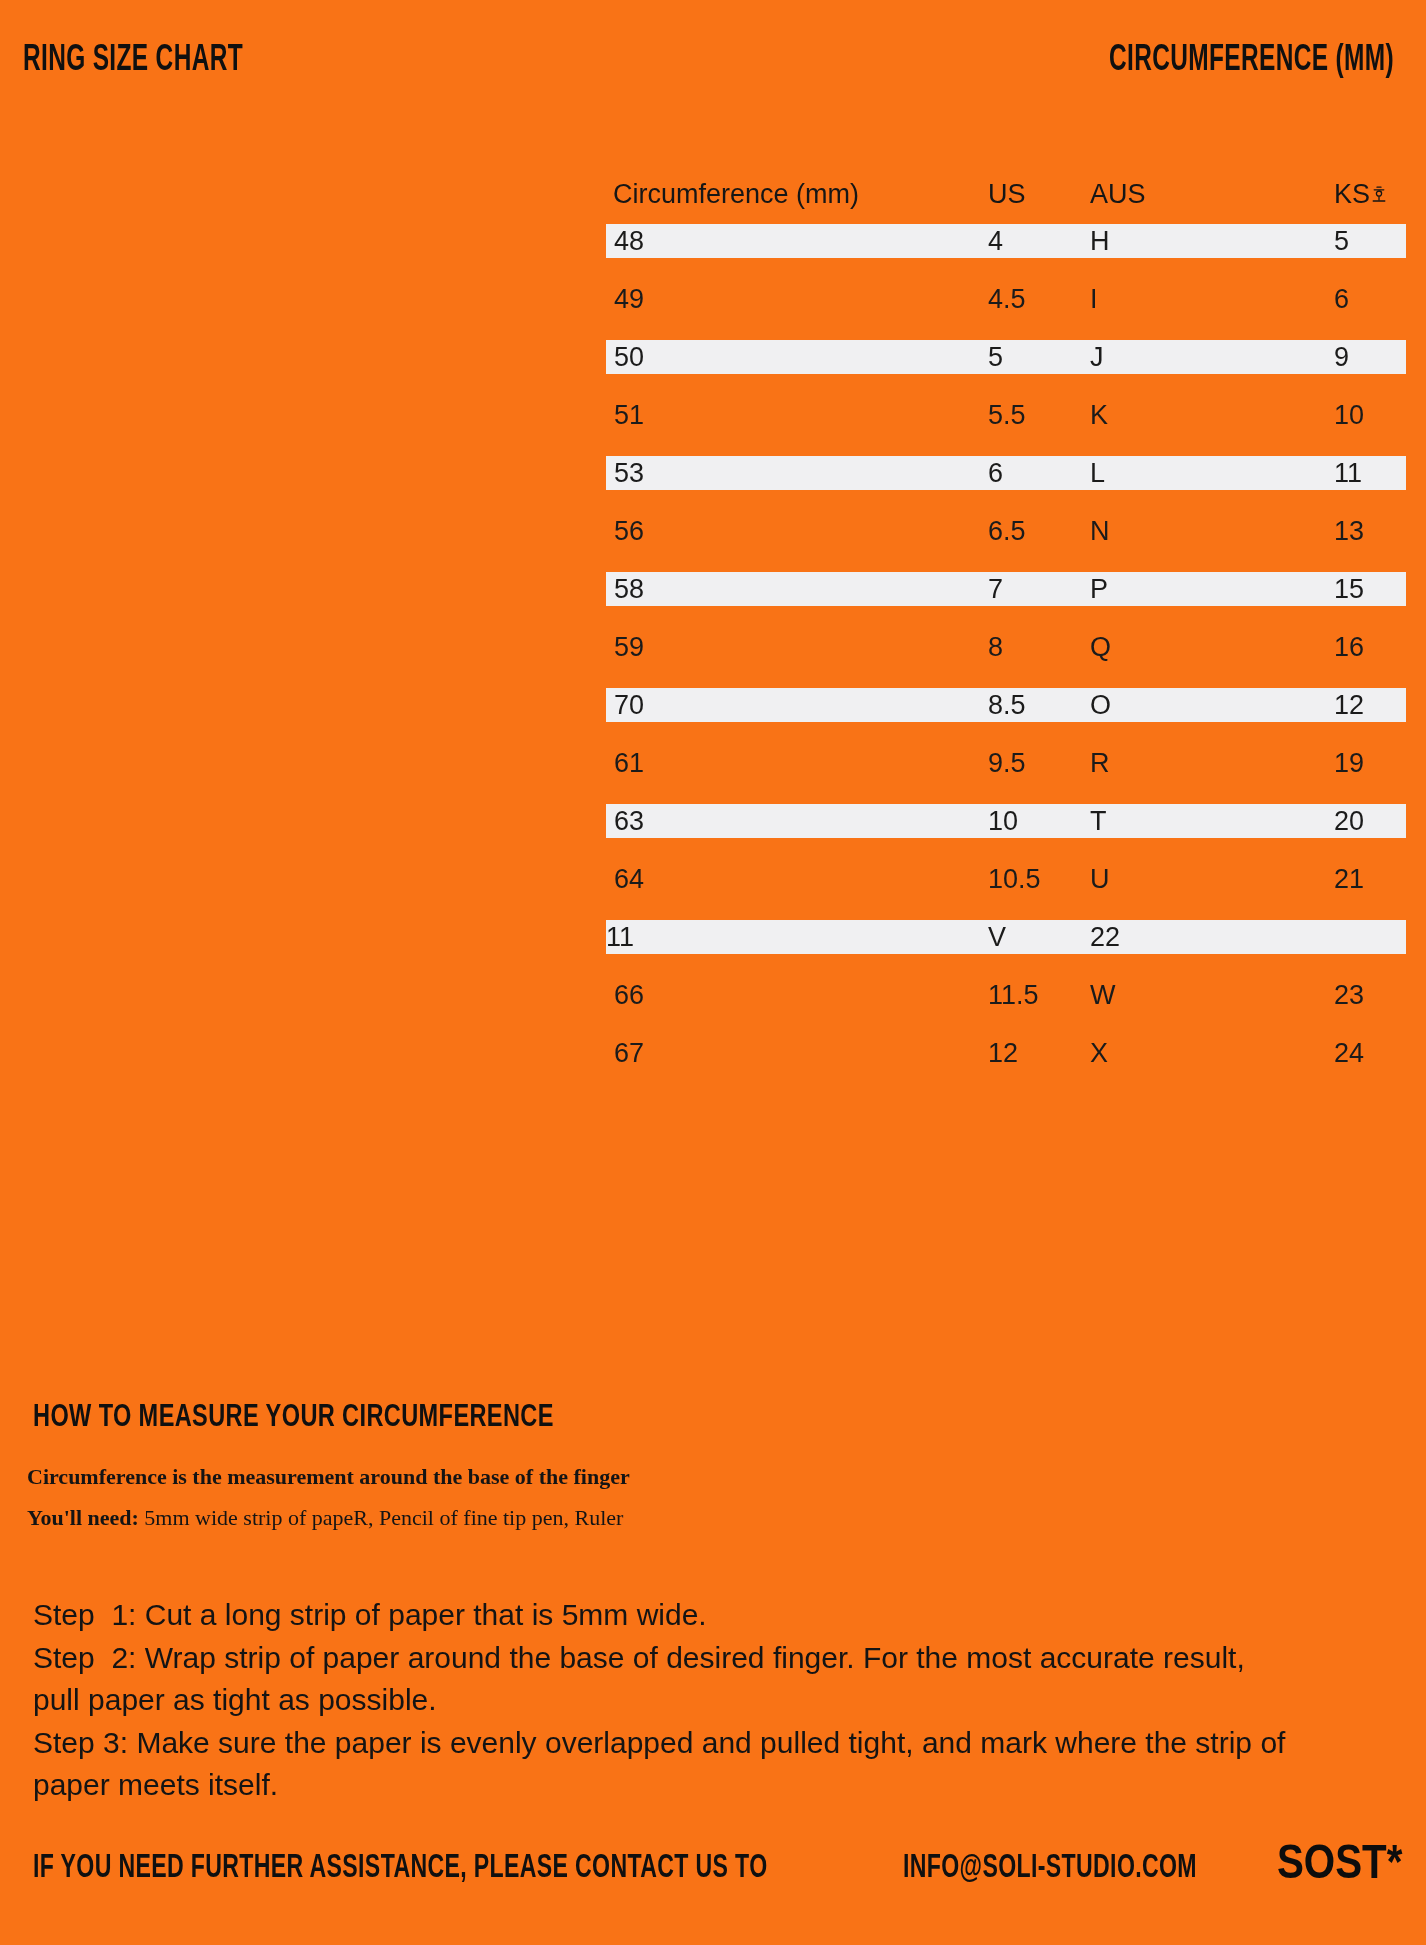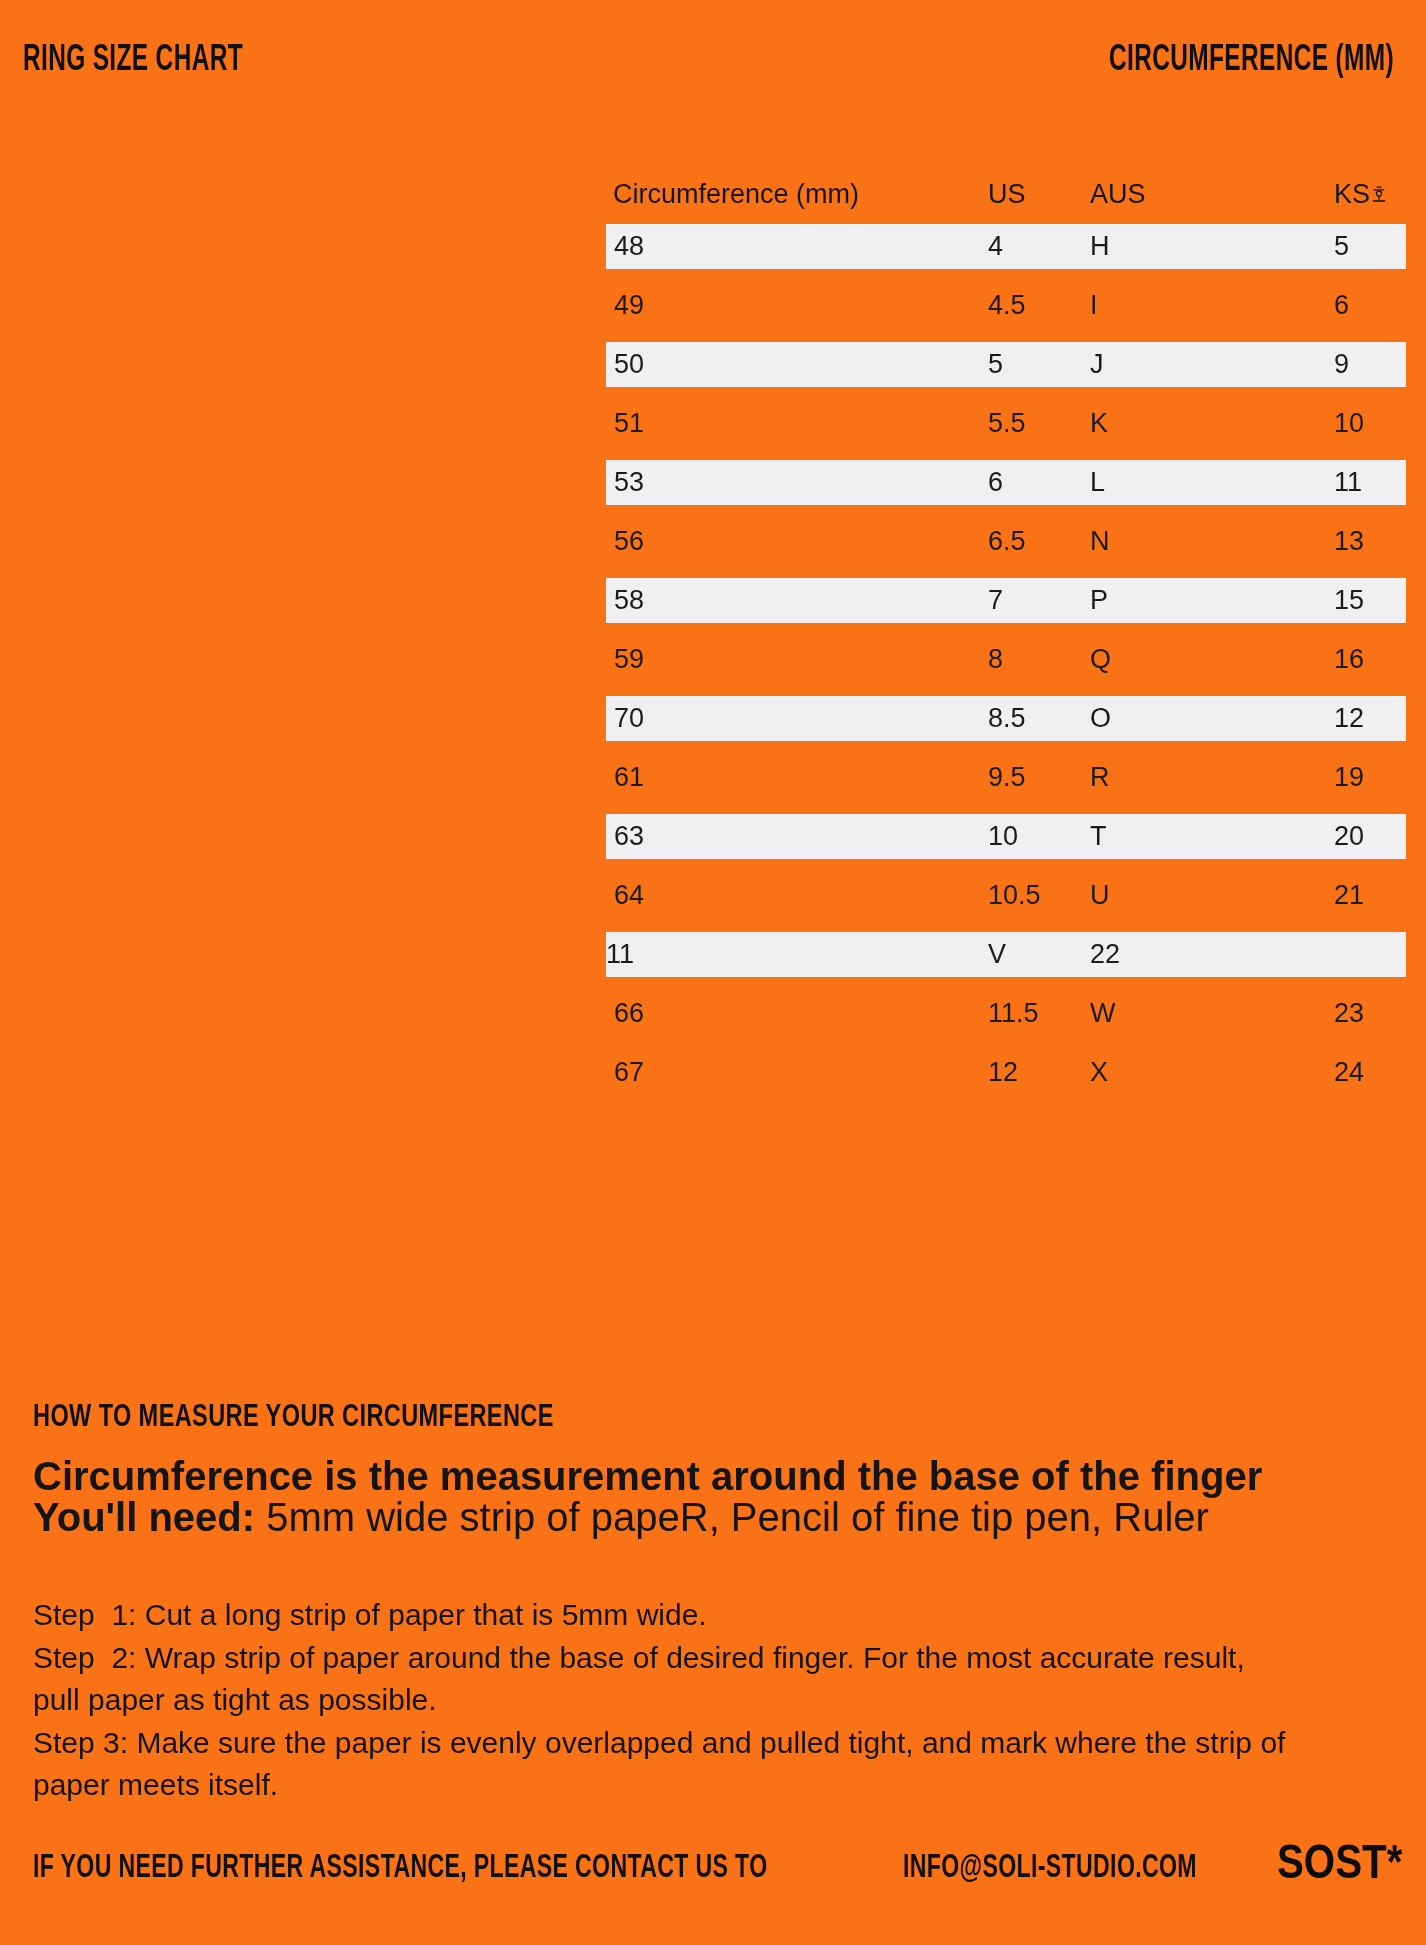--- a/index.html
+++ b/index.html
@@ -29,31 +29,31 @@
   
   .size-table { position:absolute; left:606px; top:164px; width:800px; font-size:27px; }
   .t-grid { display:grid; grid-template-columns:382px 102px 244px 1fr; }
   .t-header {
     height:60px; box-sizing:border-box;
     align-items:end; padding-bottom:14px;
     color:#161616;
   }
   .t-header .c1 { padding-left:7px; }
   .t-row {
-    height:45px; margin-bottom:14px;
+    height:34px; margin-bottom:24px;
     align-items:center;
     color:#1b1b1b;
   }
   .t-row.shaded { background:#f0f0f2; }
   .t-row .c1 { padding-left:8px; }
   .ks-glyph { margin-left:2px; vertical-align:baseline; }
 
   
   .howto-heading { position:absolute; left:33px; top:1400px; font-size:31px; line-height:31px; transform:scaleX(0.76); }
-  .intro-block { position:absolute; left:33px; top:1456px; font-size:40px; line-height:41px; }
+  .intro-block { position:absolute; left:27px; top:1456px; font-size:22px; line-height:41px;font-family:Liberation Serif, serif; }
   .intro-line { white-space:pre; }
   .bold { font-weight:700; }
   .steps-block { position:absolute; left:33px; top:1594px; font-size:30px; line-height:42.5px; }
   .step-line { white-space:pre; }
 
   
   .footer-assist { position:absolute; left:33px; top:1848px; font-size:34px; line-height:34px; }
   .footer-email { position:absolute; left:903px; top:1848px; font-size:34px; line-height:34px; }
   .footer-brand {
     position:absolute; right:24px; top:1838px;

